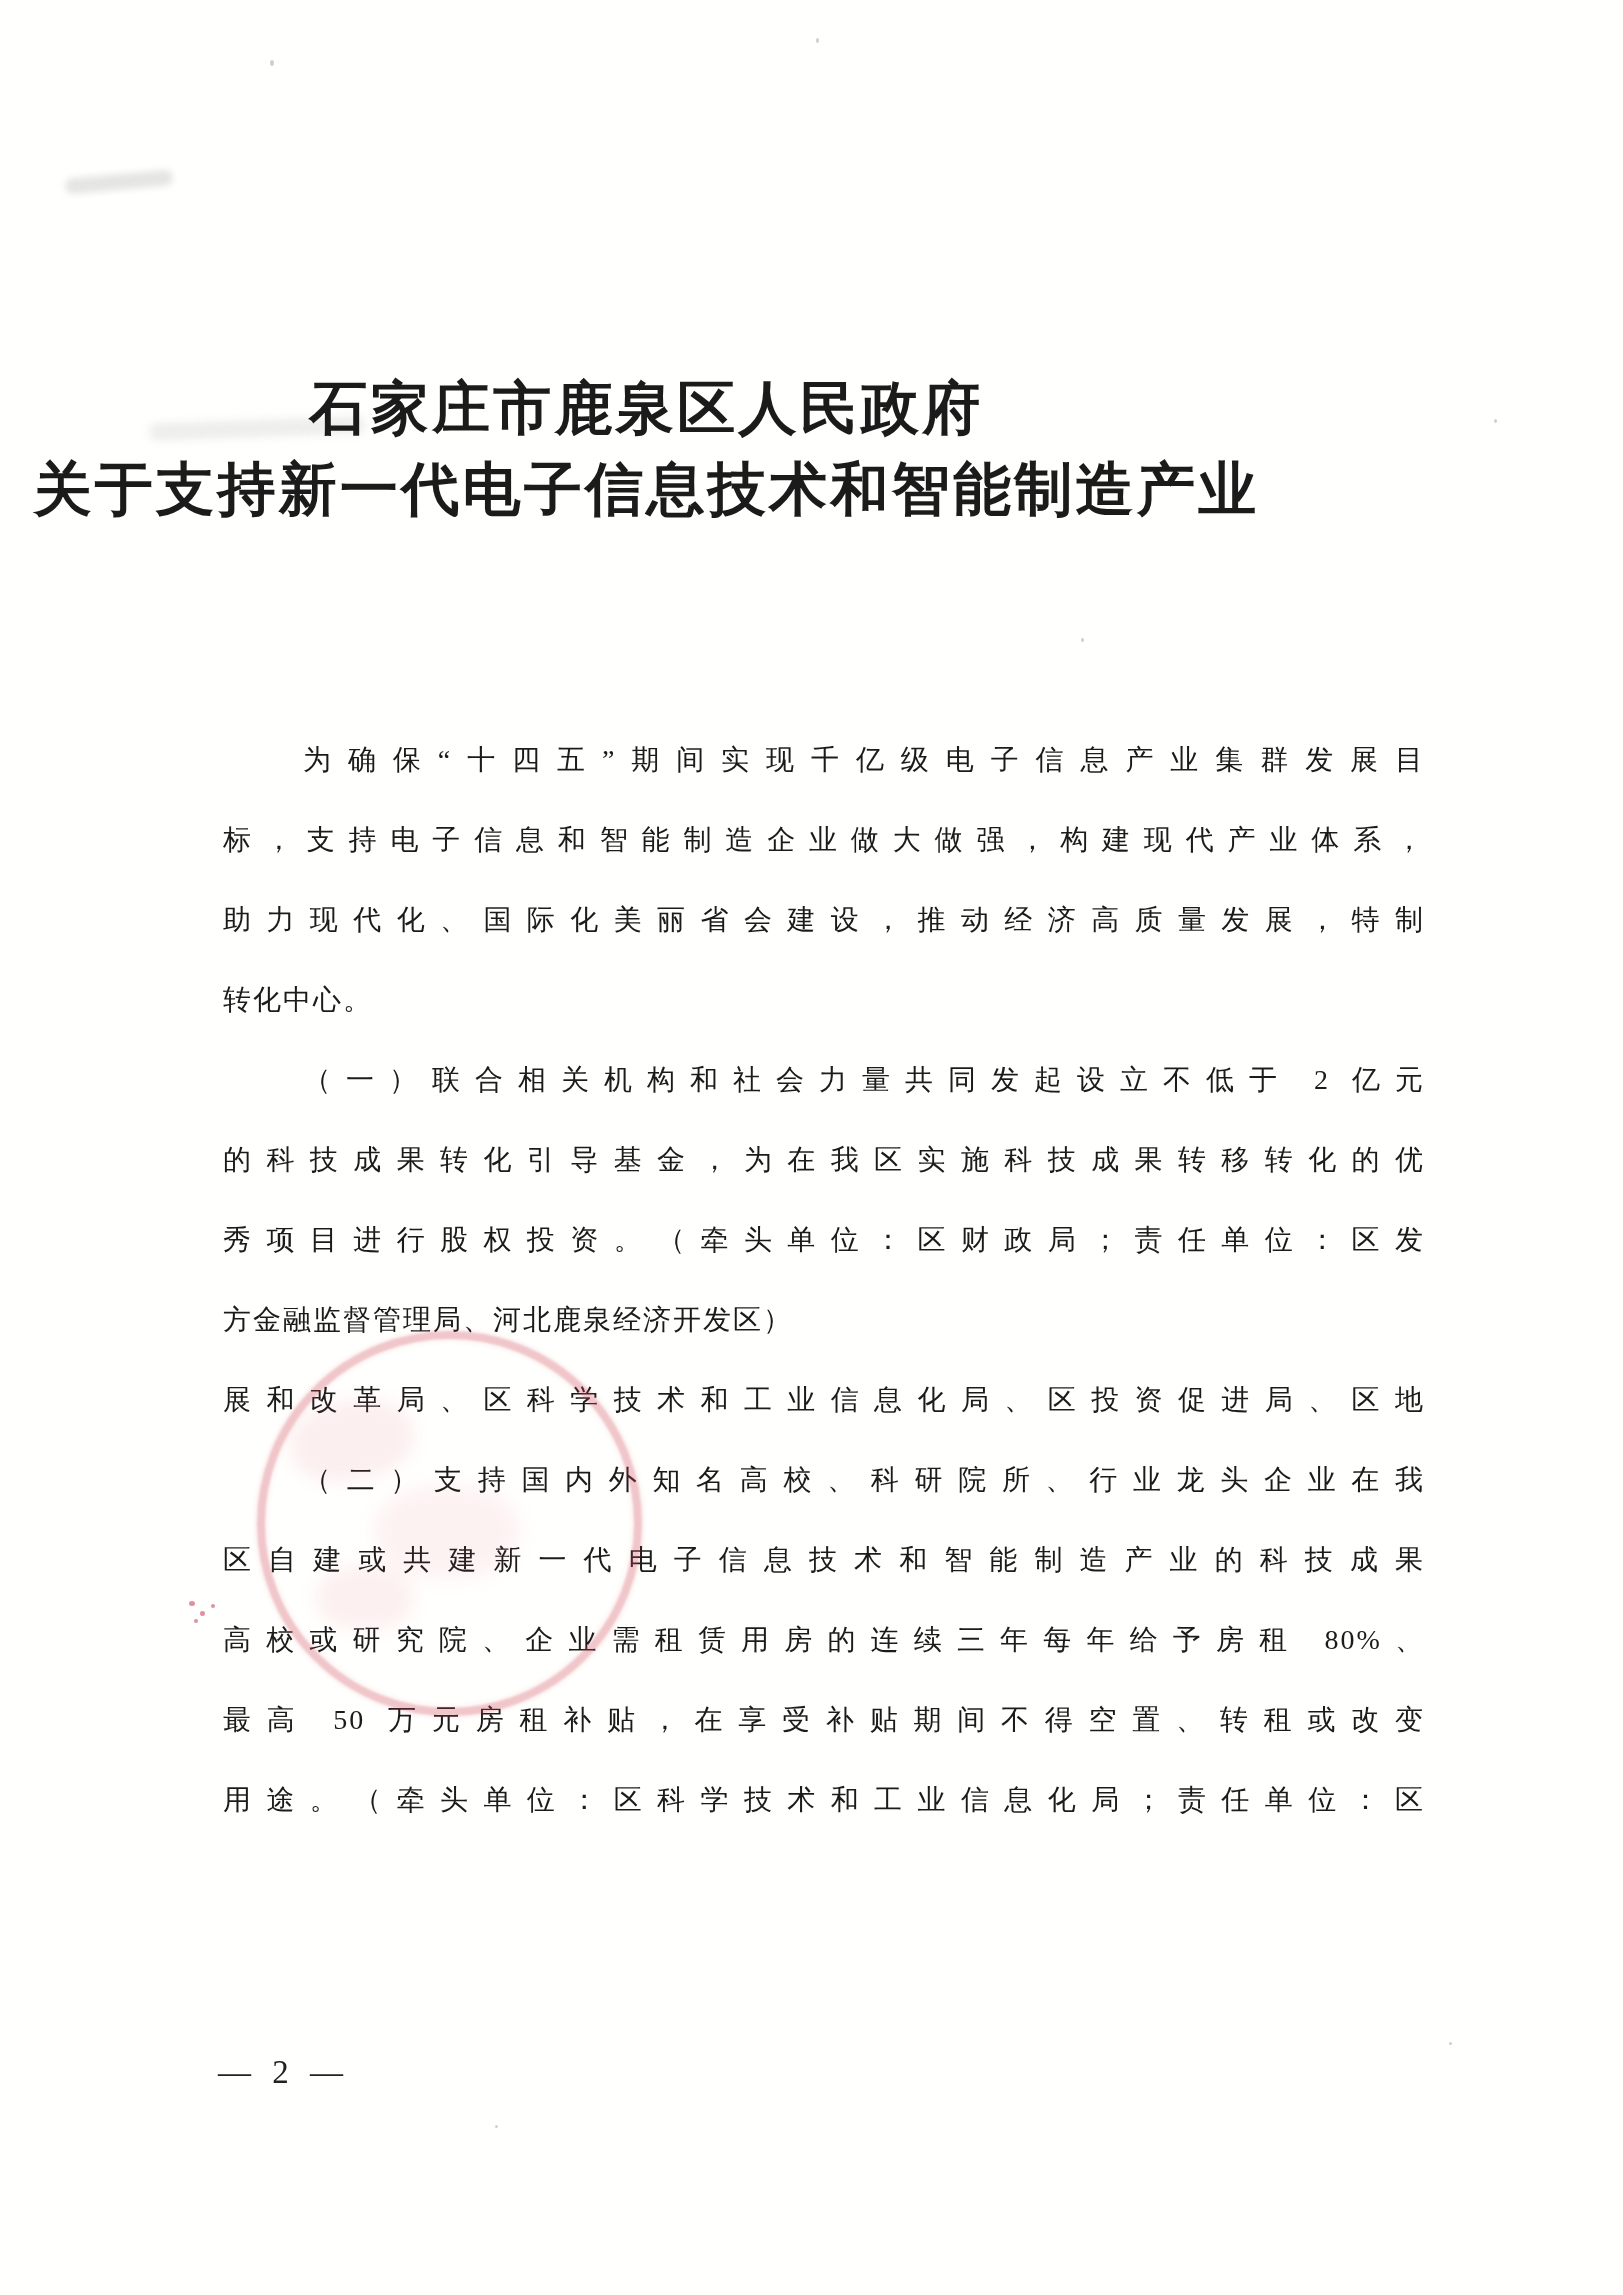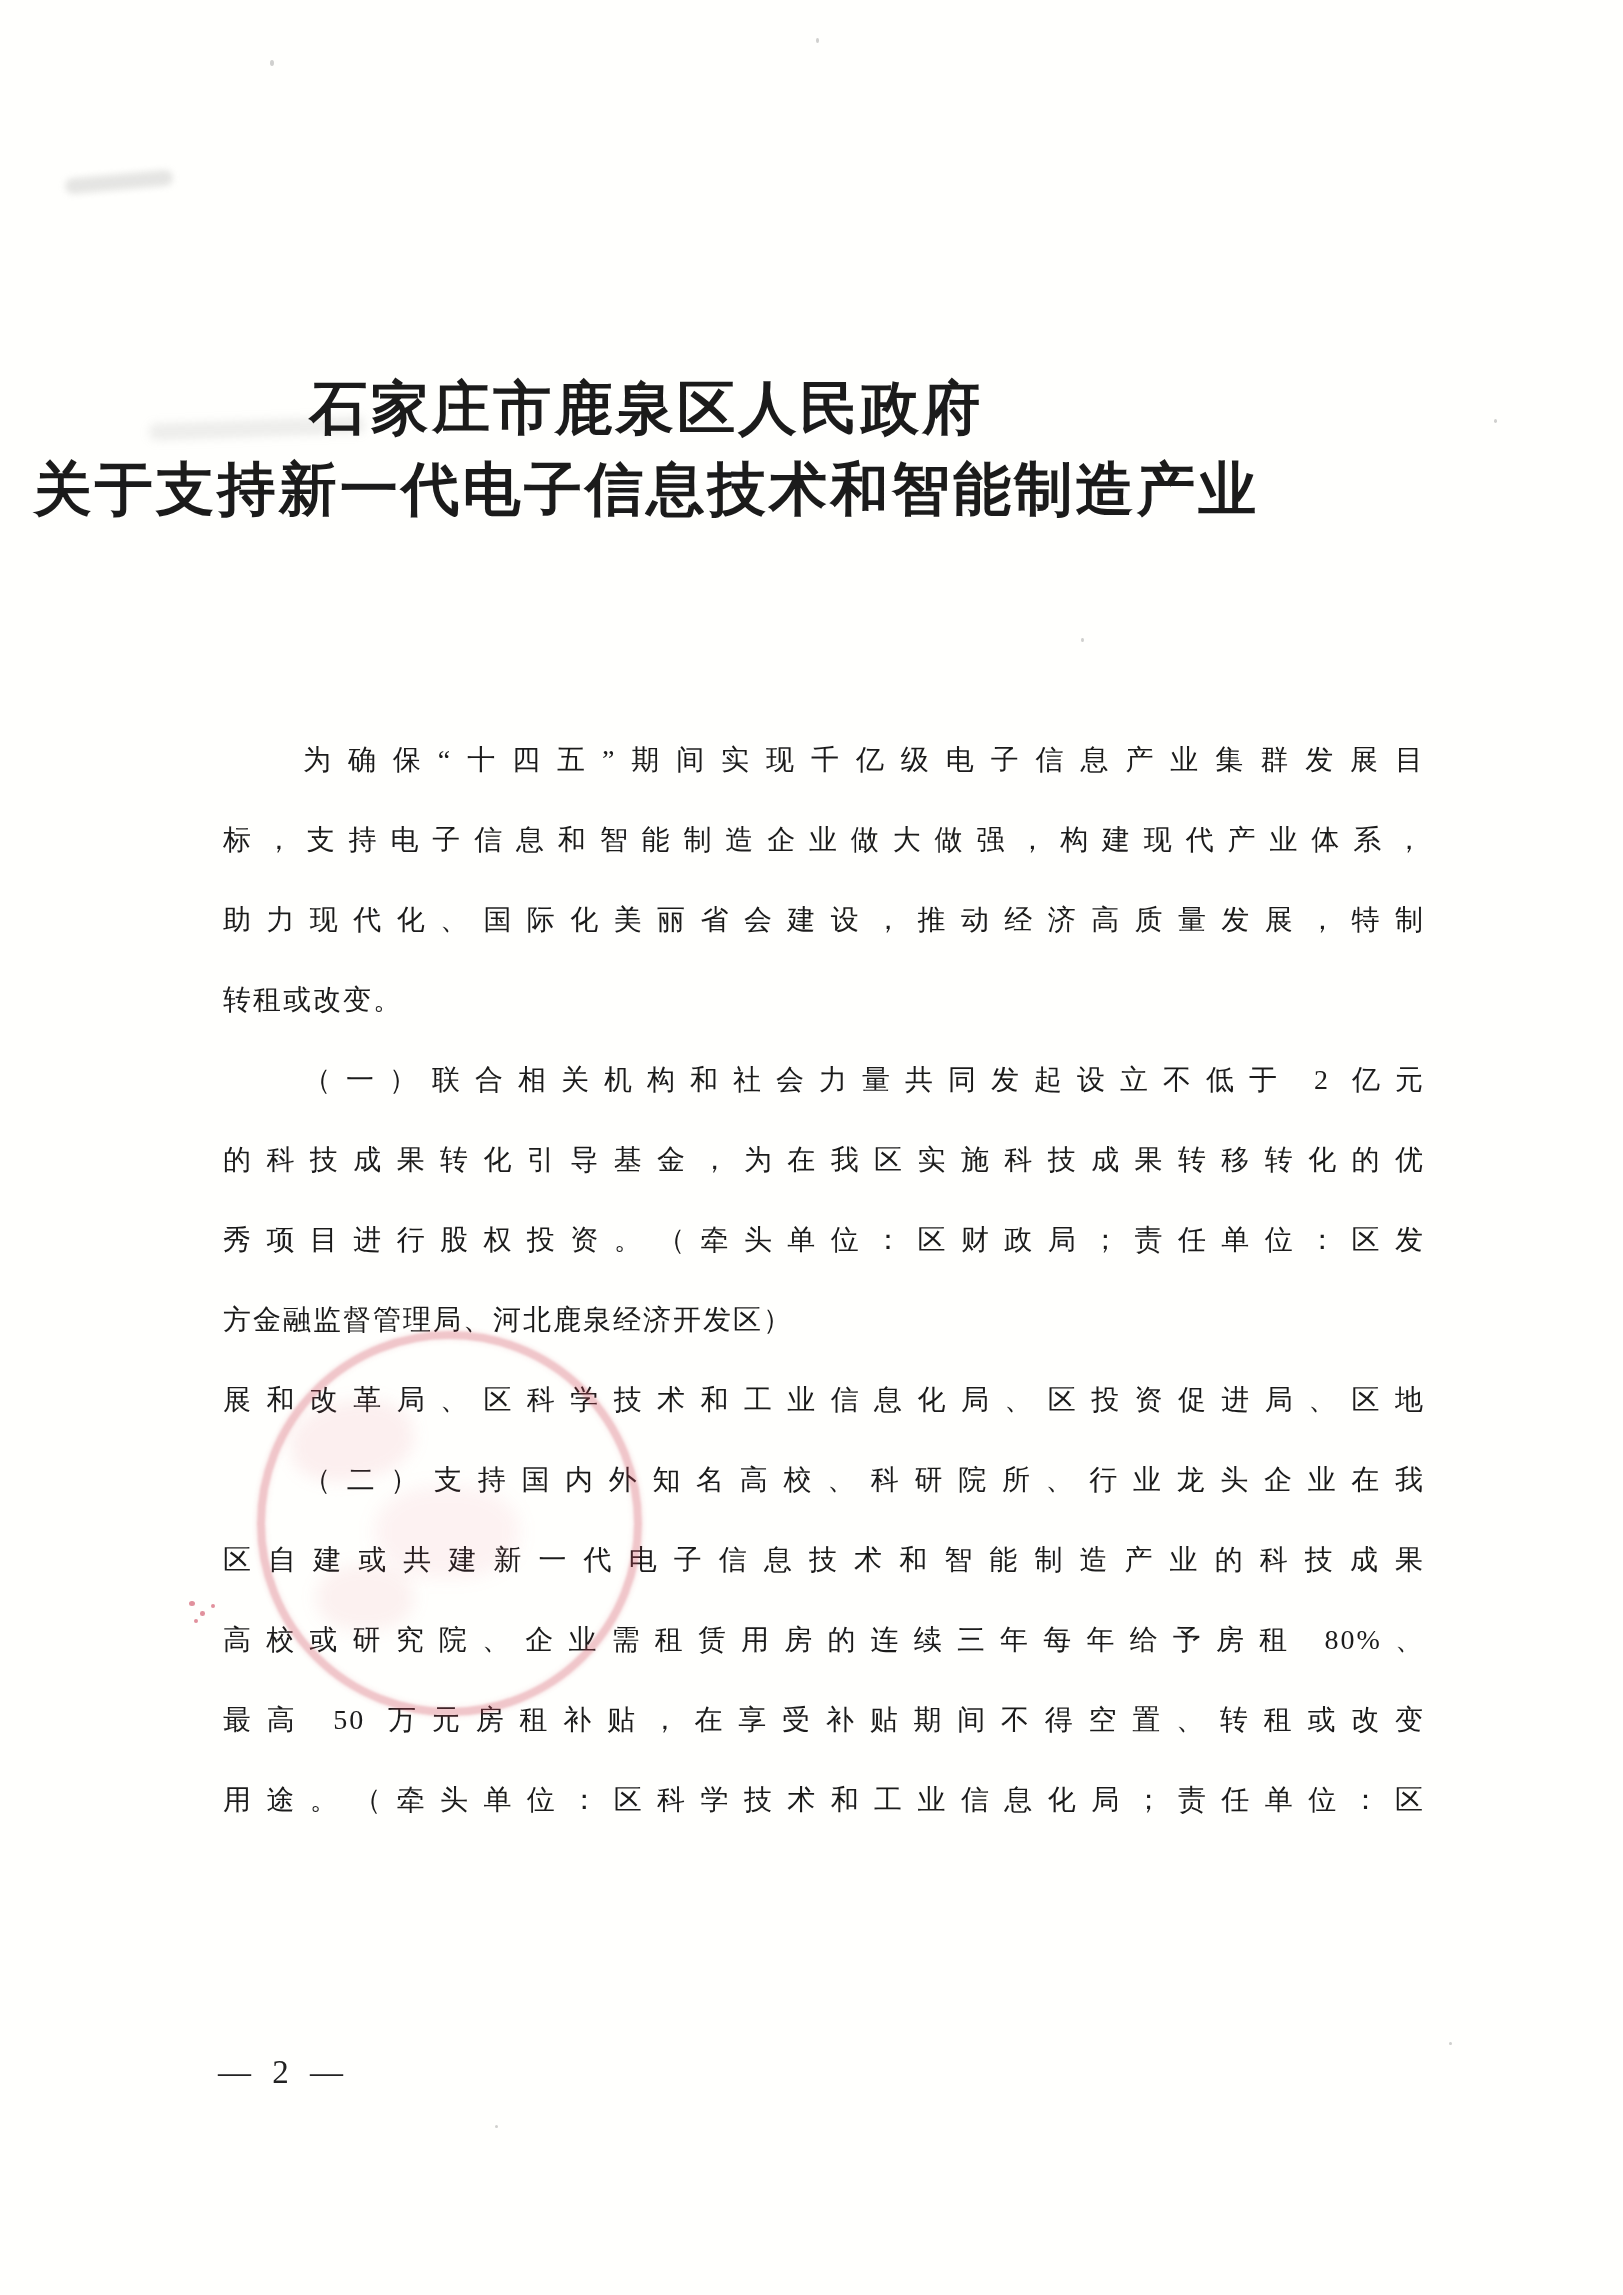--- a/index.html
+++ b/index.html
@@ -85,21 +85,21 @@
 
   <div class="title-block">
     <div class="t-line">石家庄市鹿泉区人民政府</div>
     <div class="t-line">关于支持新一代电子信息技术和智能制造产业</div>
   </div>
 
   <div class="body-block">
     <div class="line j indent">为确保“十四五”期间实现千亿级电子信息产业集群发展目</div>
     <div class="line j">标，支持电子信息和智能制造企业做大做强，构建现代产业体系，</div>
     <div class="line j">助力现代化、国际化美丽省会建设，推动经济高质量发展，特制</div>
-    <div class="line">转租或改变。</div>
+    <div class="line">转化中心。</div>
     <div class="line j indent">（一）联合相关机构和社会力量共同发起设立不低于 2 亿元</div>
     <div class="line j">的科技成果转化引导基金，为在我区实施科技成果转移转化的优</div>
     <div class="line j">秀项目进行股权投资。（牵头单位：区财政局；责任单位：区发</div>
     <div class="line">方金融监督管理局、河北鹿泉经济开发区）</div>
     <div class="line j">展和改革局、区科学技术和工业信息化局、区投资促进局、区地</div>
     <div class="line j indent">（二）支持国内外知名高校、科研院所、行业龙头企业在我</div>
     <div class="line j">区自建或共建新一代电子信息技术和智能制造产业的科技成果</div>
     <div class="line j">高校或研究院、企业需租赁用房的连续三年每年给予房租 80%、</div>
     <div class="line j">最高 50 万元房租补贴，在享受补贴期间不得空置、转租或改变</div>
     <div class="line j">用途。（牵头单位：区科学技术和工业信息化局；责任单位：区</div>

